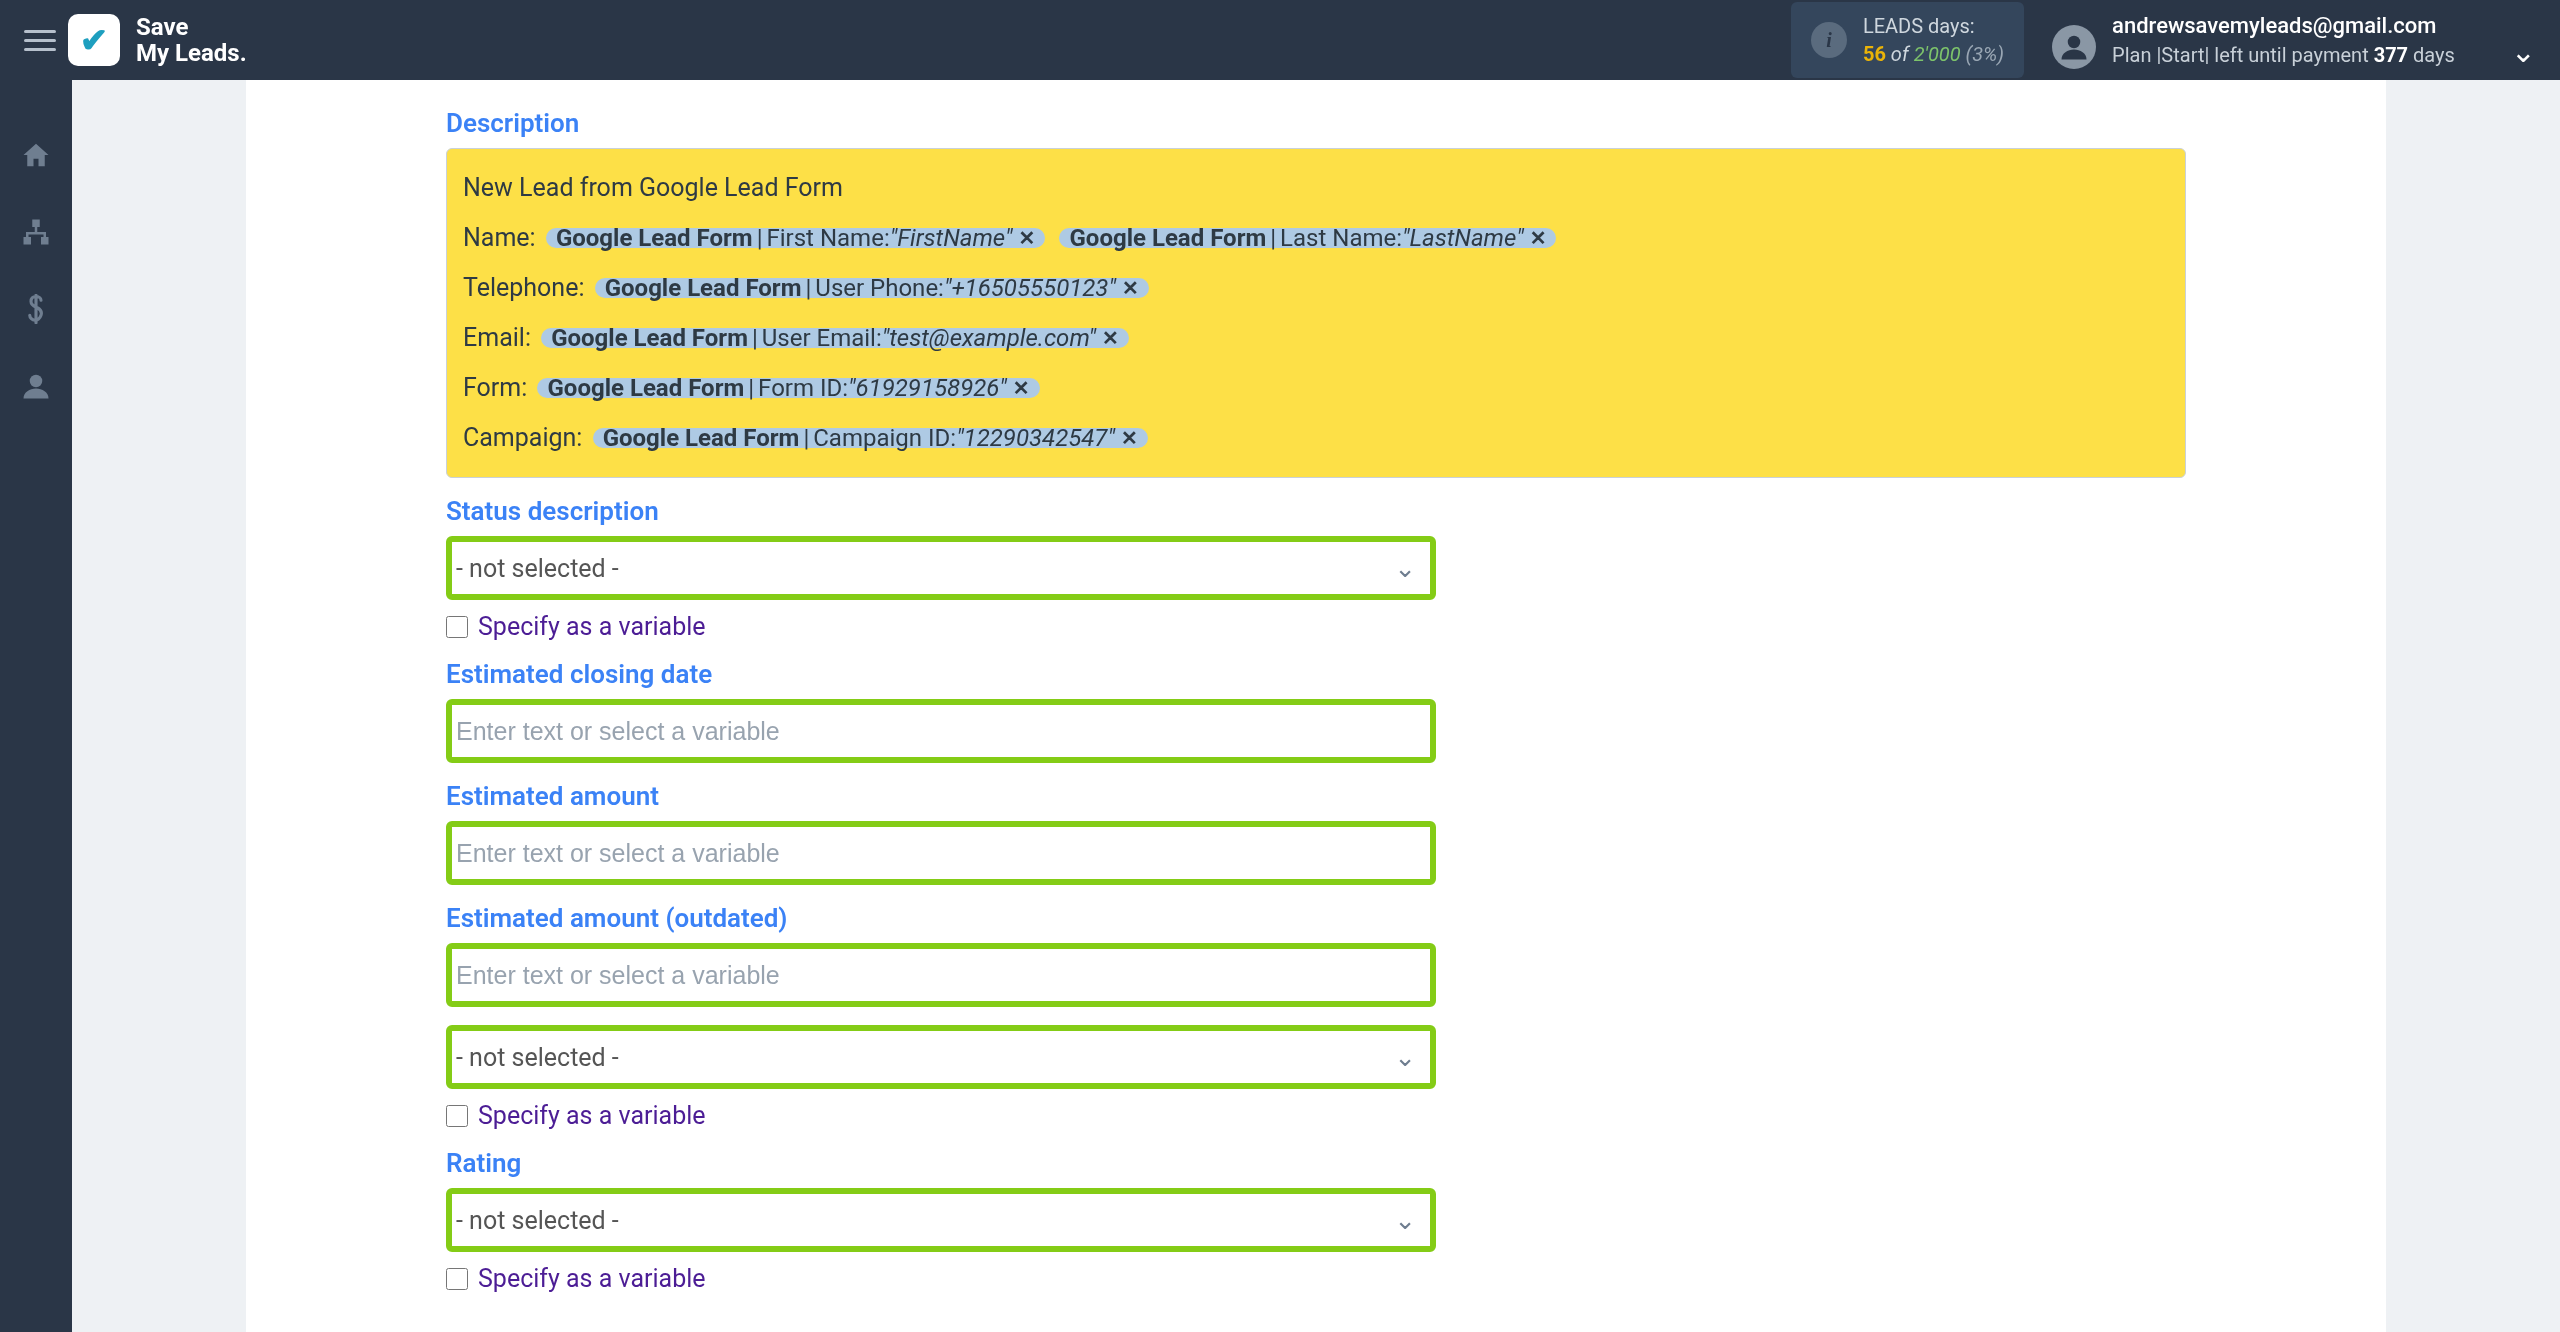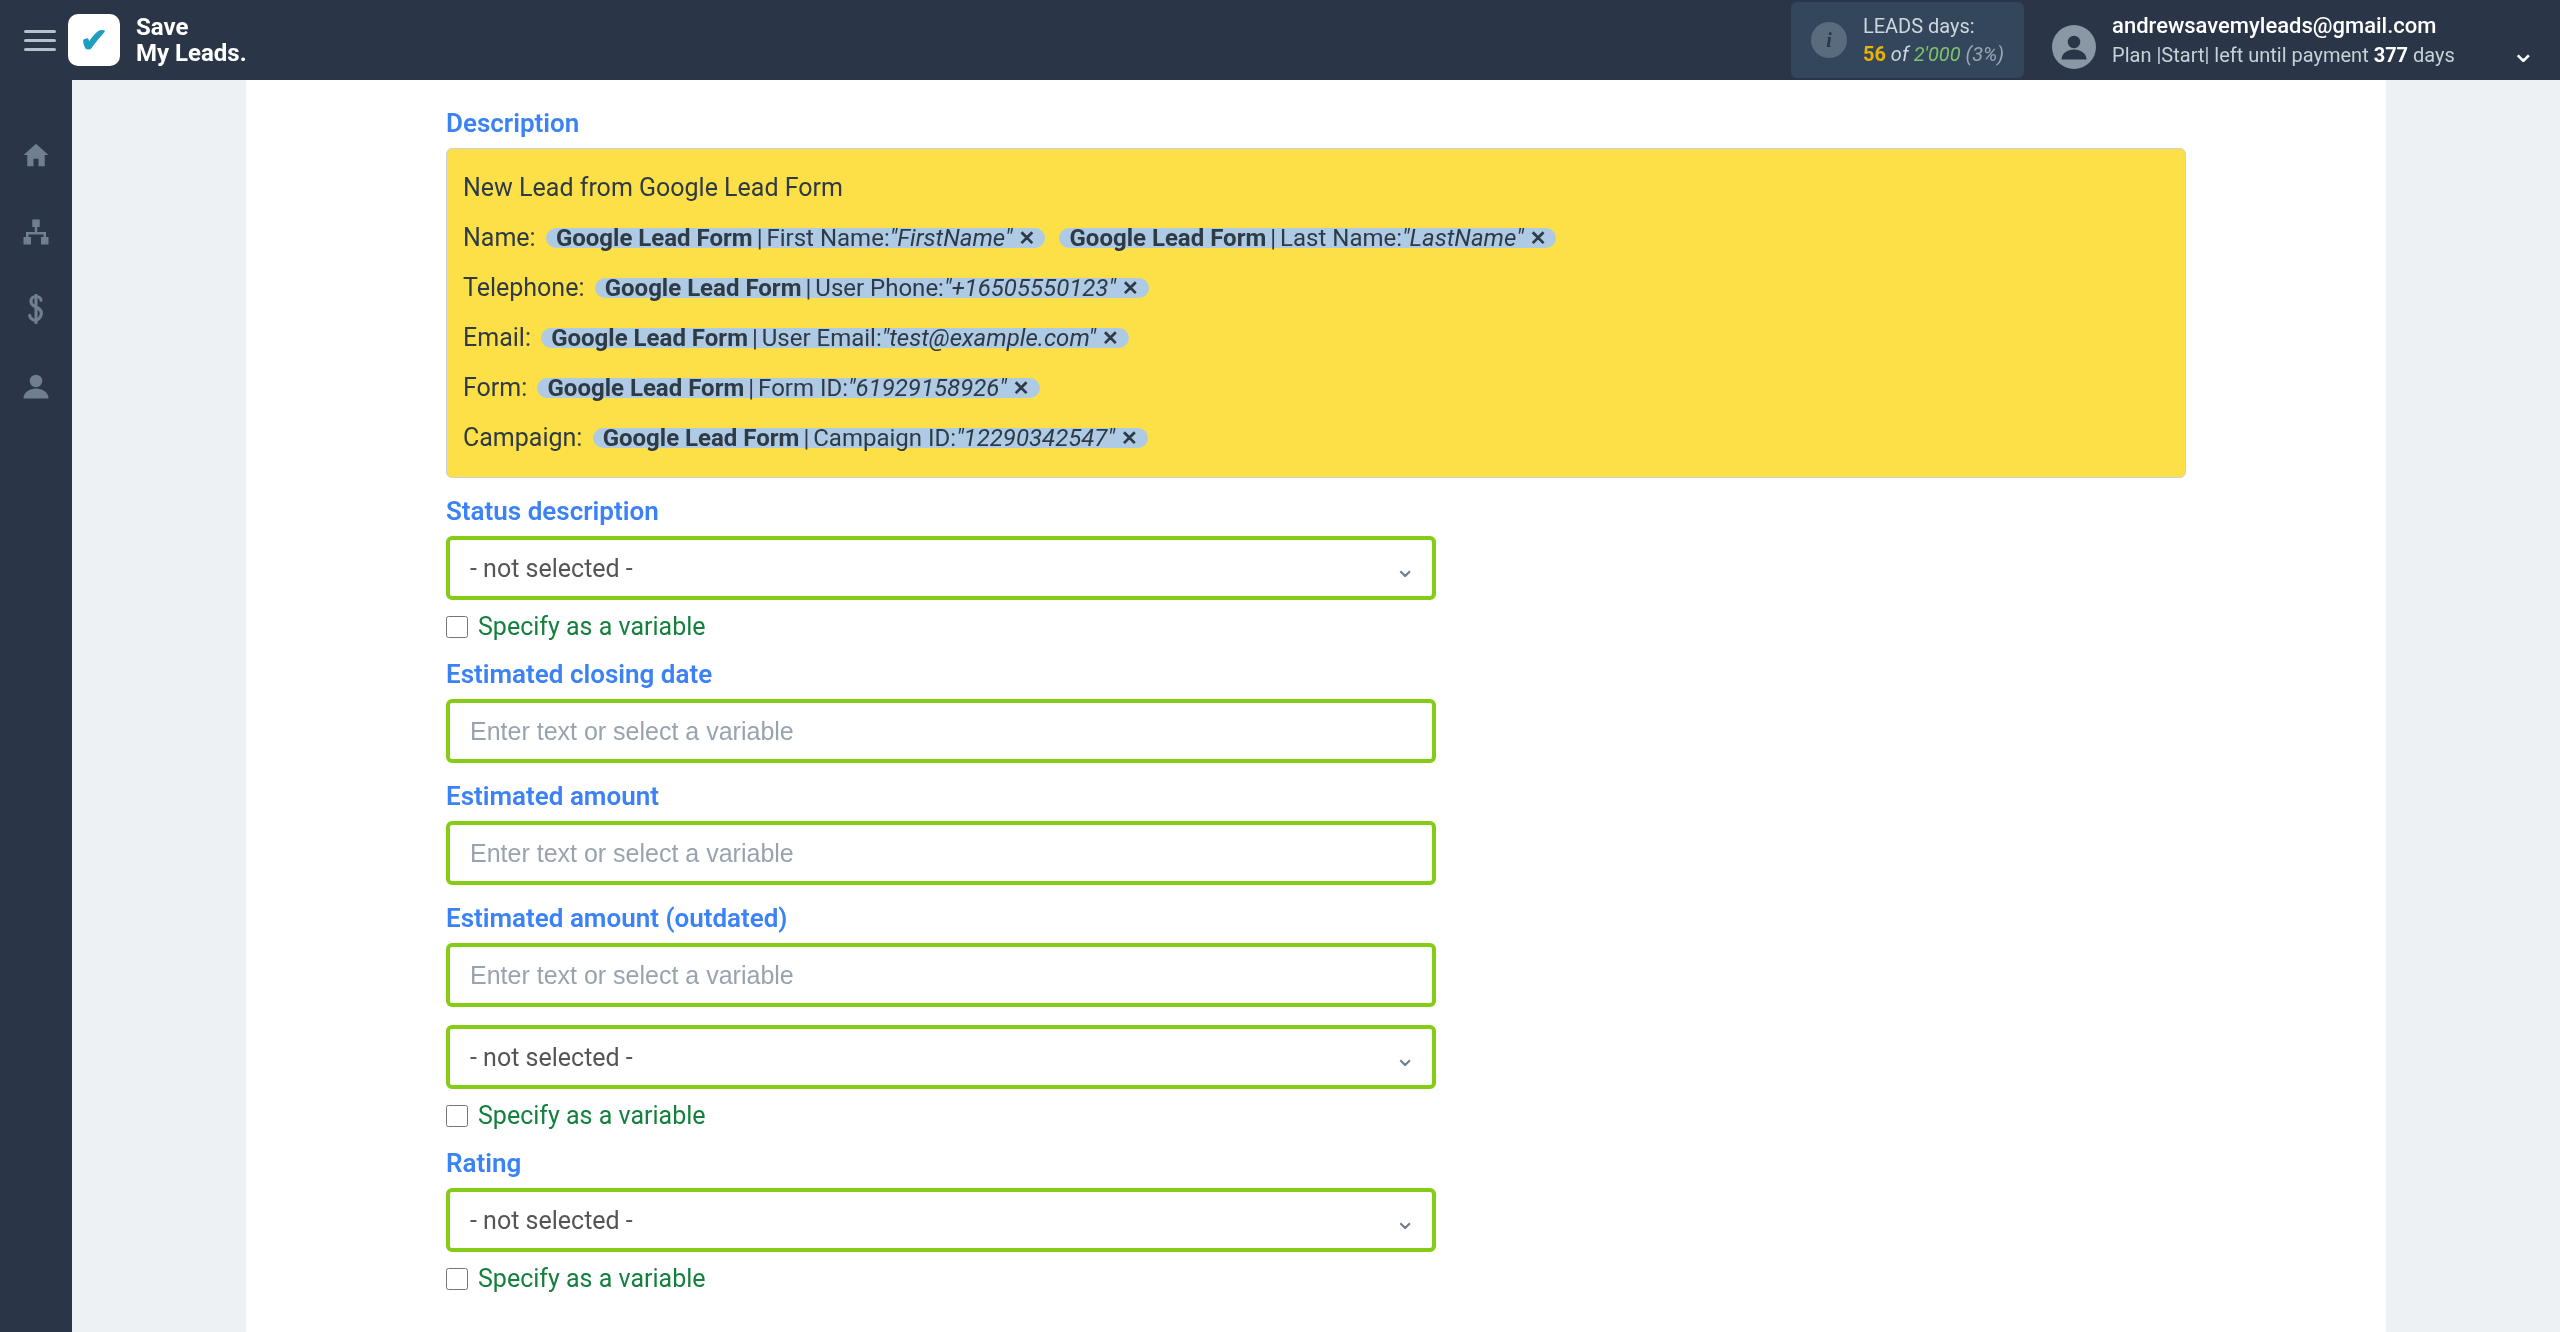--- a/index.html
+++ b/index.html
@@ -40,29 +40,29 @@
   .desc-line { display: block; }
   .label-txt { color: #2e3a44; }
   .tag { display: inline-flex; align-items: center; background: #aecae4; border-radius: 14px; padding: 0 10px; margin: 2px 4px; height: 20px; font-size: 24px; }
   .tag-source { font-weight: 700; color: #2e3a44; }
   .tag-sep { color: #2e3a44; margin: 0 4px; }
   .tag-field { color: #2e3a44; }
   .tag-val { font-style: italic; color: #2e3a44; }
   .tag-x { margin-left: 6px; font-weight: 700; color: #2e3a44; cursor: pointer; font-size: 20px; }
 
   .select-box { position: relative; width: 990px; }
-  .select-input, .text-input { width: 990px; height: 64px; border: 4px solid #84cc16; border-radius: 6px; background: #fff; padding: 0 20px; font-size: 25px; color: #555; display: flex; align-items: center; }
+  .select-input, .text-input { width: 990px; height: 64px; border: 6px solid #84cc16; border-radius: 6px; background: #fff; padding: 0 4px; font-size: 25px; color: #555; display: flex; align-items: center; }
   .select-placeholder { color: #555; }
   .text-input::placeholder { color: #98a3af; }
   .select-chevron { position: absolute; right: 20px; top: 50%; transform: translateY(-50%); color: #6f7e90; font-size: 26px; pointer-events: none; }
   input.text-input { outline: none; }
 
   .checkbox-row { display: flex; align-items: center; gap: 10px; margin-top: 12px; }
   .checkbox-row input { width: 22px; height: 22px; }
-  .checkbox-row label { font-size: 25px; color: #15803d; }
+  .checkbox-row label { font-size: 25px; color: #4c1d95; }
 </style>
 </head>
 <body>
 
 <div class="topbar">
   <div class="hamburger">
       <span></span>
       <span></span>
       <span></span>
     </div>

